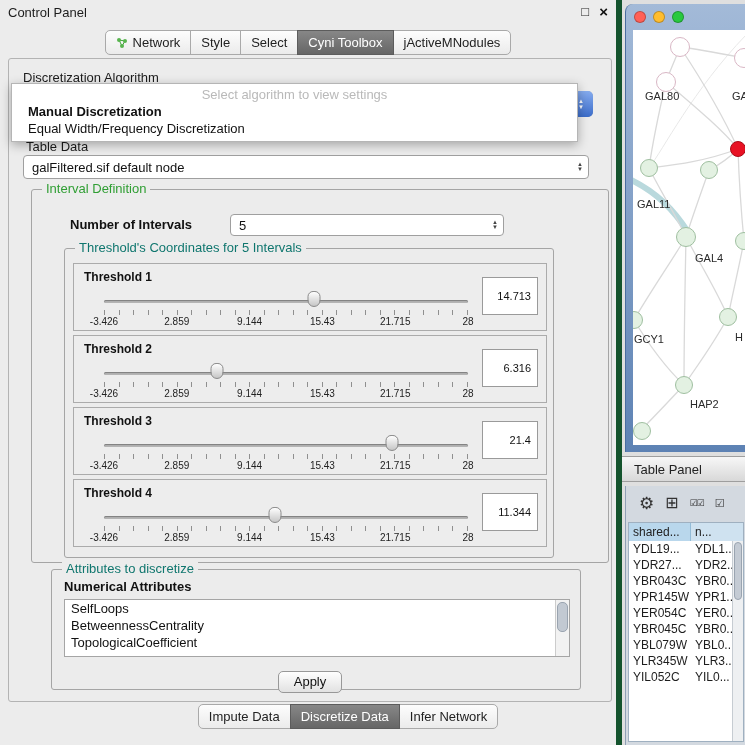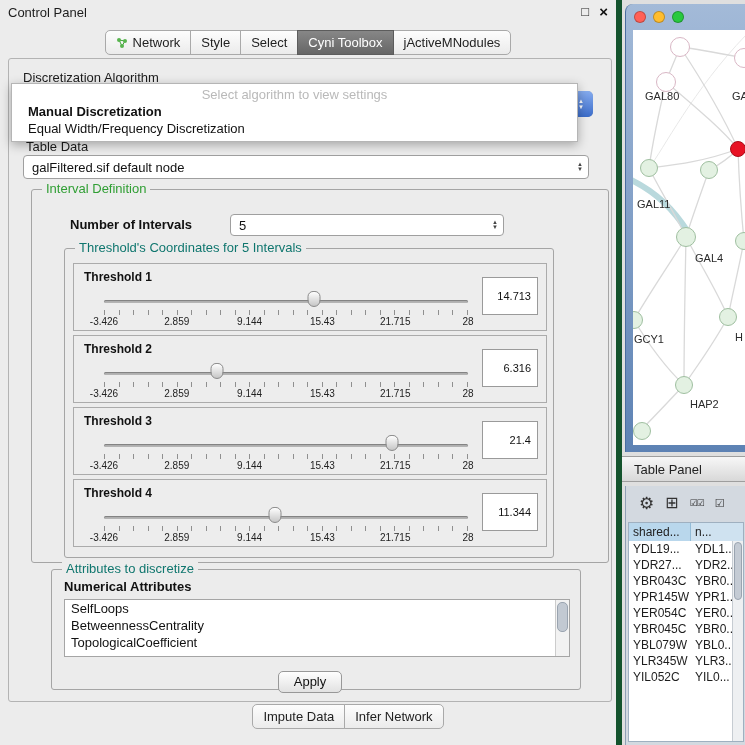--- a/index.html
+++ b/index.html
@@ -270,20 +270,23 @@
             </div>
         </div>
       </div>
 
       <div class="apply-btn">Apply</div>
     </div>
 
     <div class="bottom-tabbar">
       <div class="seg">
           <span>Impute Data</span>
+        </div>
+      <div class="seg sel">
+          <span>Discretize Data</span>
         </div>
       <div class="seg">
           <span>Infer Network</span>
         </div>
     </div>
   </div>
 
   <div class="netwin">
     <div class="traffic">
       <span class="tl red"></span>

